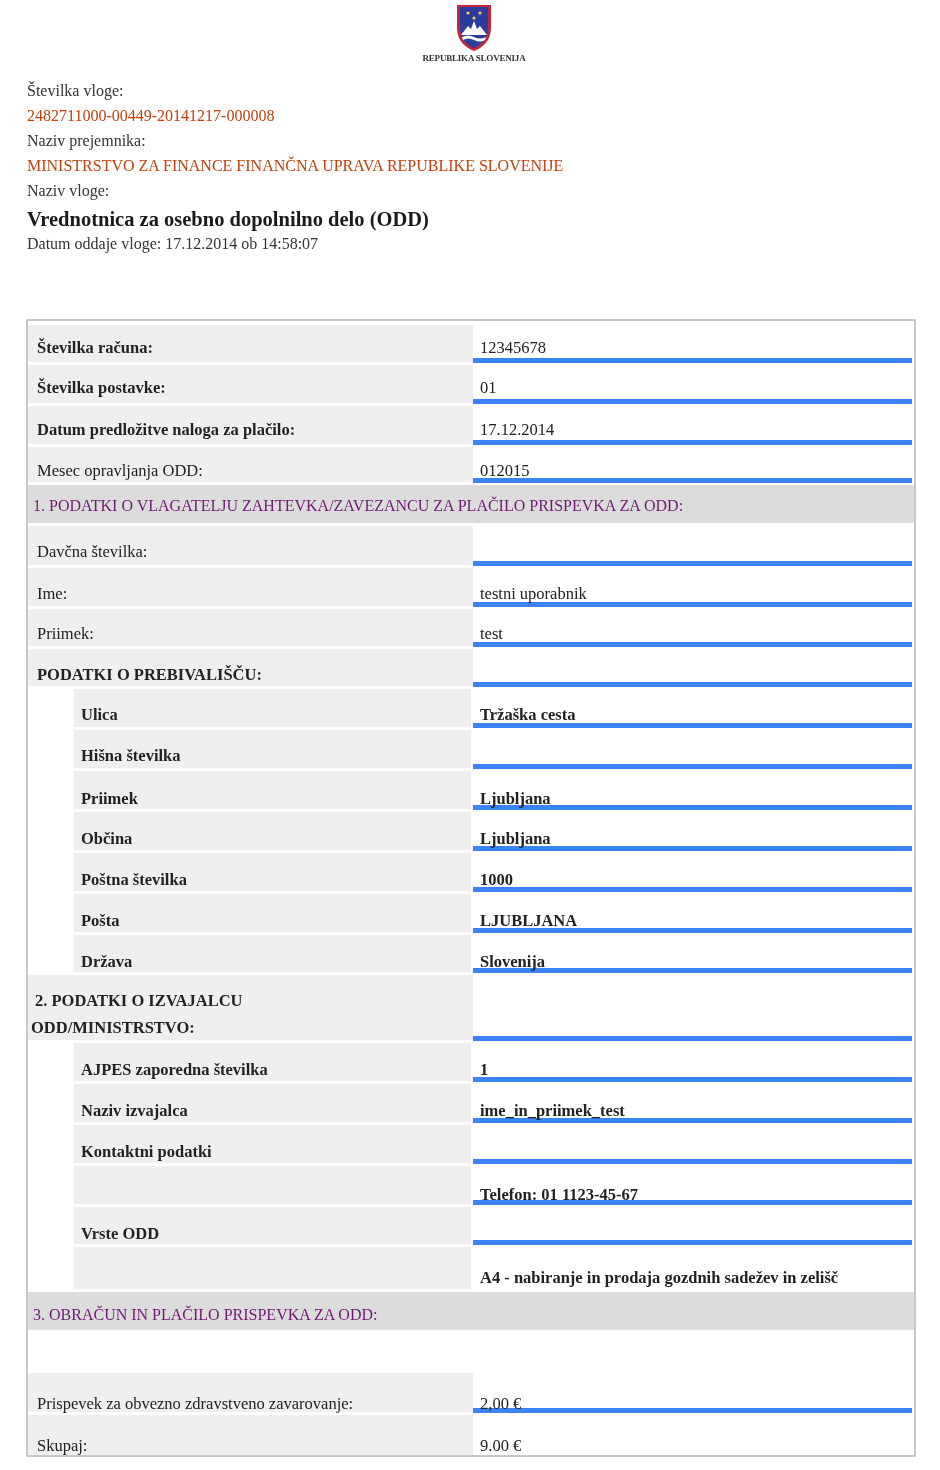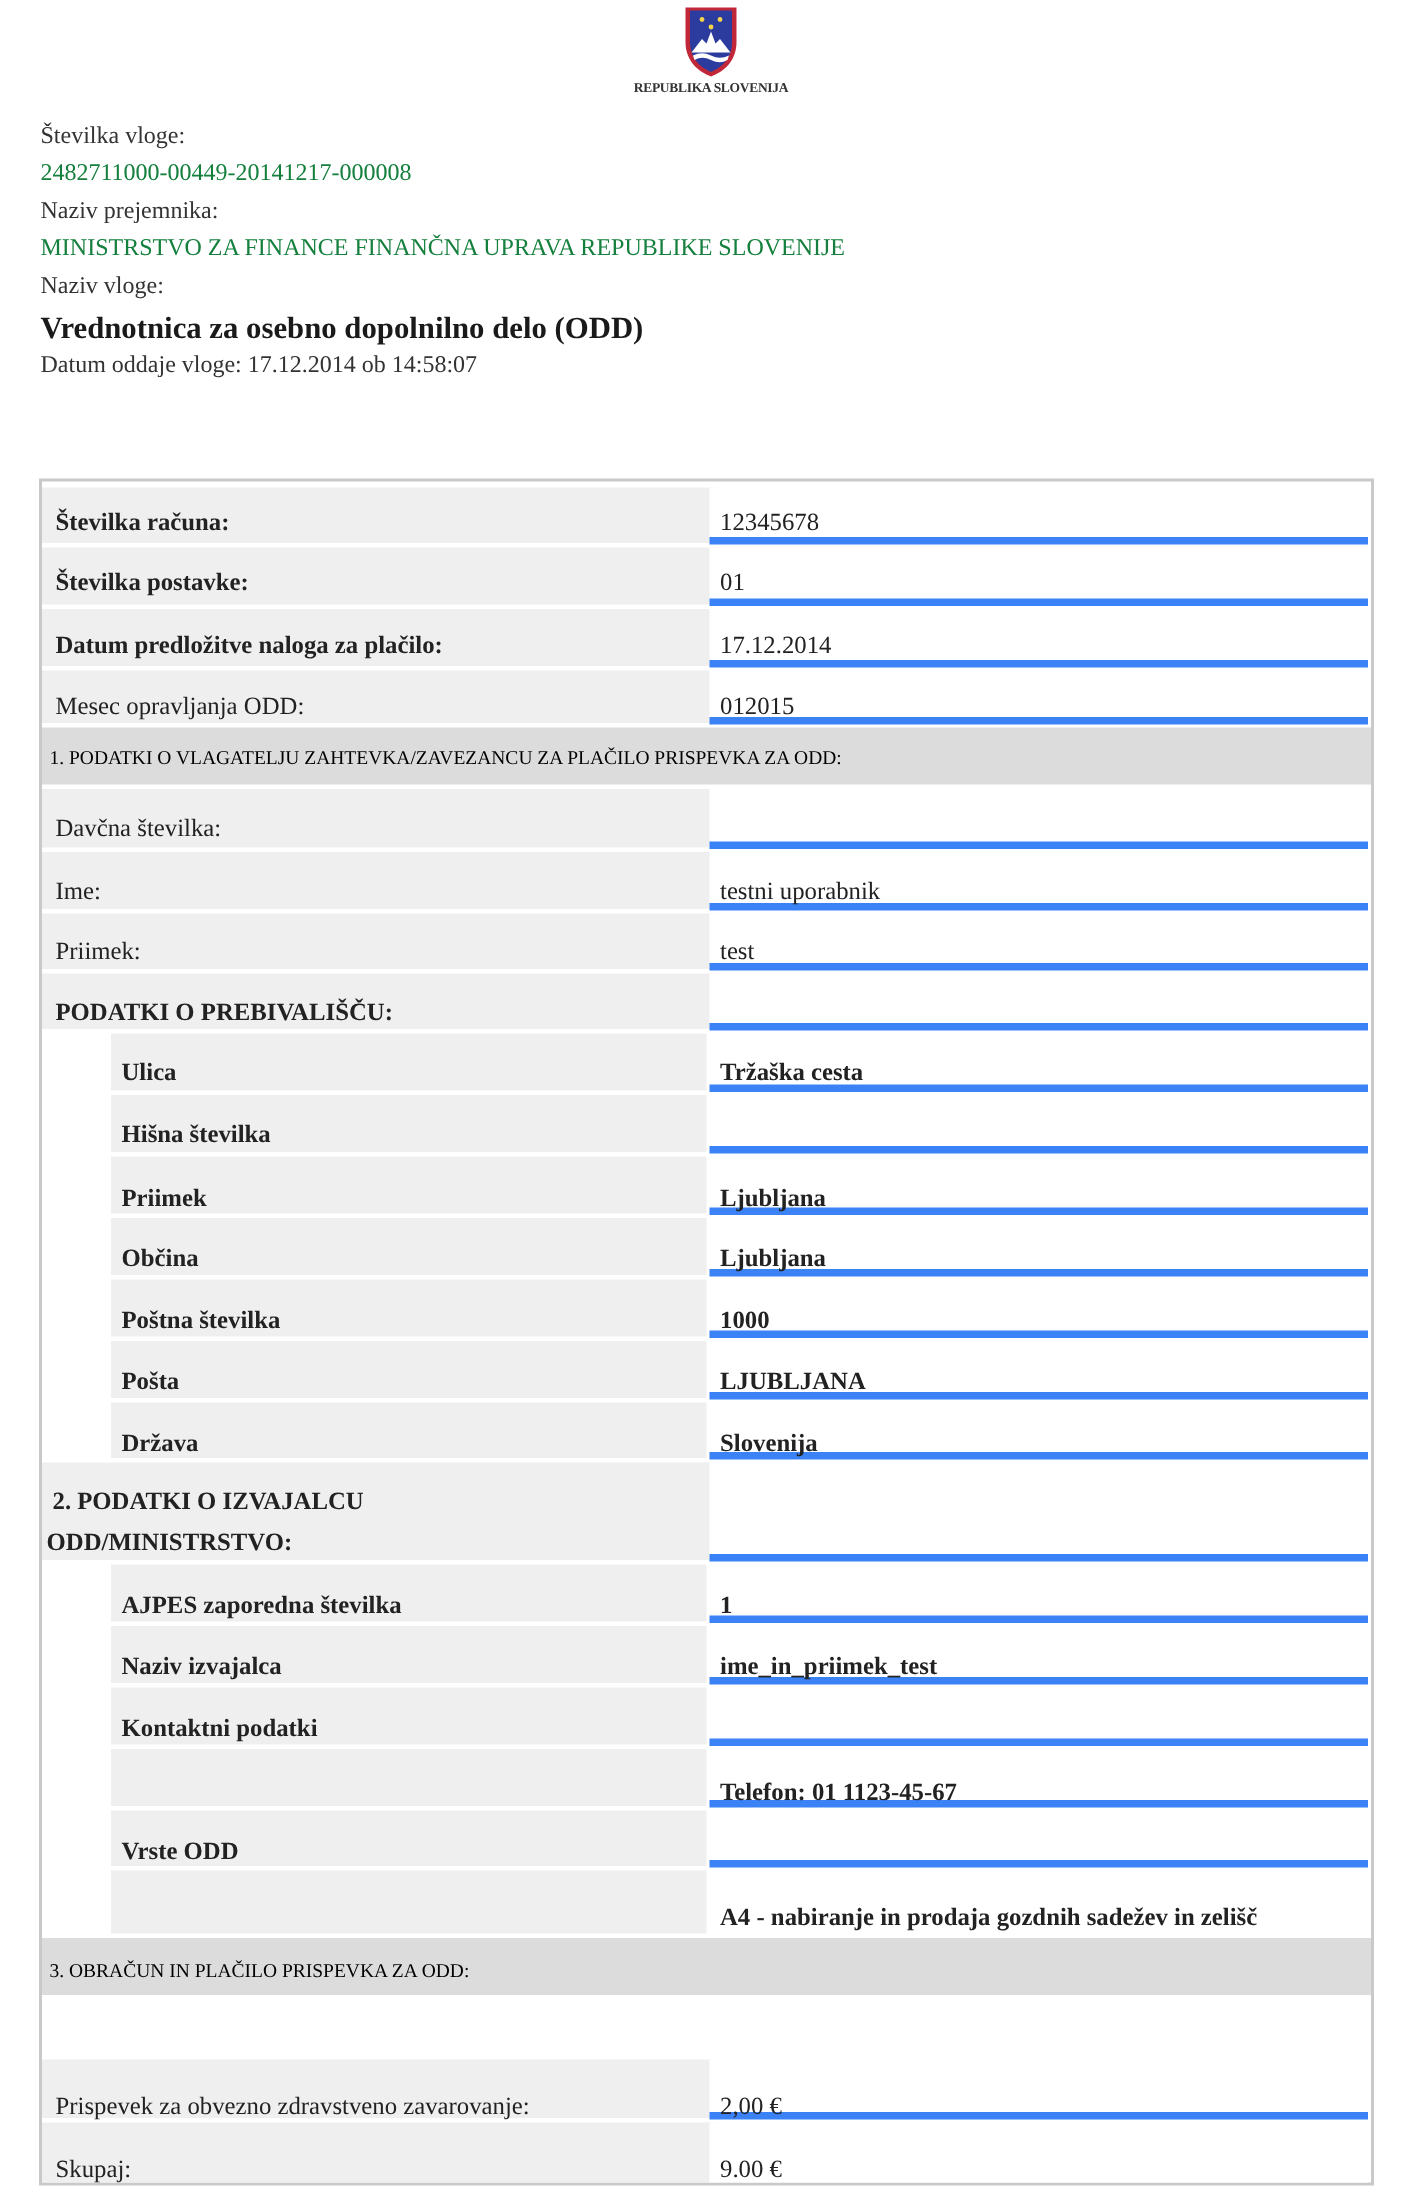--- a/index.html
+++ b/index.html
@@ -5,40 +5,40 @@
   html, body { margin: 0; padding: 0; background: #ffffff; }
   body { width: 940px; height: 1470px; position: relative; overflow: hidden;
          font-family: "Liberation Serif", "DejaVu Serif", serif; color: #2a2a2a; }
 
   .crest { position: absolute; left: 414px; top: 2px; width: 120px; text-align: center; }
   .crest svg { display: block; margin: 0 auto; }
   .crest-caption { font-size: 9px; font-weight: bold; letter-spacing: -0.2px; color: #333; margin-top: 1px; }
 
   .header { position: absolute; left: 27px; top: 78px; width: 880px; }
   .header .lbl { font-size: 16px; line-height: 25px; color: #333; }
-  .header .val { font-size: 16px; line-height: 25px; color: #15803d; }
+  .header .val { font-size: 16px; line-height: 25px; color: #c2410c; }
   .header .title { font-size: 20.5px; font-weight: bold; line-height: 30px; color: #1a1a1a; margin-top: 1px; }
   .header .date { font-size: 16px; line-height: 20px; color: #333; }
 
   .form { position: absolute; left: 26px; top: 319px; width: 890px; height: 1138px;
           border: 2px solid #c9c9c9; border-bottom-width: 2px; box-sizing: border-box; background: #fff; }
 
   .row { position: absolute; left: 0; right: 0; display: block; }
   .row .l { position: absolute; top: 0; bottom: 3px; background: #efefef; }
   .row .r { position: absolute; left: 445px; right: 2px; top: 0; bottom: 2px; background: #fff;
             border-bottom: 5px solid #3b82f6; }
   .row .lt { position: absolute; left: 9px; font-size: 16.5px; color: #222; white-space: nowrap; }
   .row .rt { position: absolute; left: 7px; font-size: 16.5px; color: #222; white-space: nowrap; }
   .bold { font-weight: bold; }
   .ind .l { left: 46px; right: auto; width: 397px; }
   .ind .lt { left: 7px; }
   .plain .l { left: 0; width: 450px; }
 
   .section { position: absolute; left: 0; right: 0; background: #dcdcdc; }
-  .section .st { position: absolute; left: 5px; font-size: 13px; color: #000000; white-space: nowrap; }
+  .section .st { position: absolute; left: 5px; font-size: 16px; color: #701a75; white-space: nowrap; }
 </style>
 </head>
 <body>
 
 <div class="crest">
   <svg width="40" height="50" viewBox="0 0 40 50">
     <path d="M3 3 H37 V26 C37 39 28 46 20 49 C12 46 3 39 3 26 Z" fill="#c0283a"></path>
     <path d="M6 5 H34 V26 C34 37 27 43 20 46 C13 43 6 37 6 26 Z" fill="#2b3c9e"></path>
     <circle cx="14" cy="11" r="1.6" fill="#f5d44a"></circle>
     <circle cx="26" cy="11" r="1.6" fill="#f5d44a"></circle>

